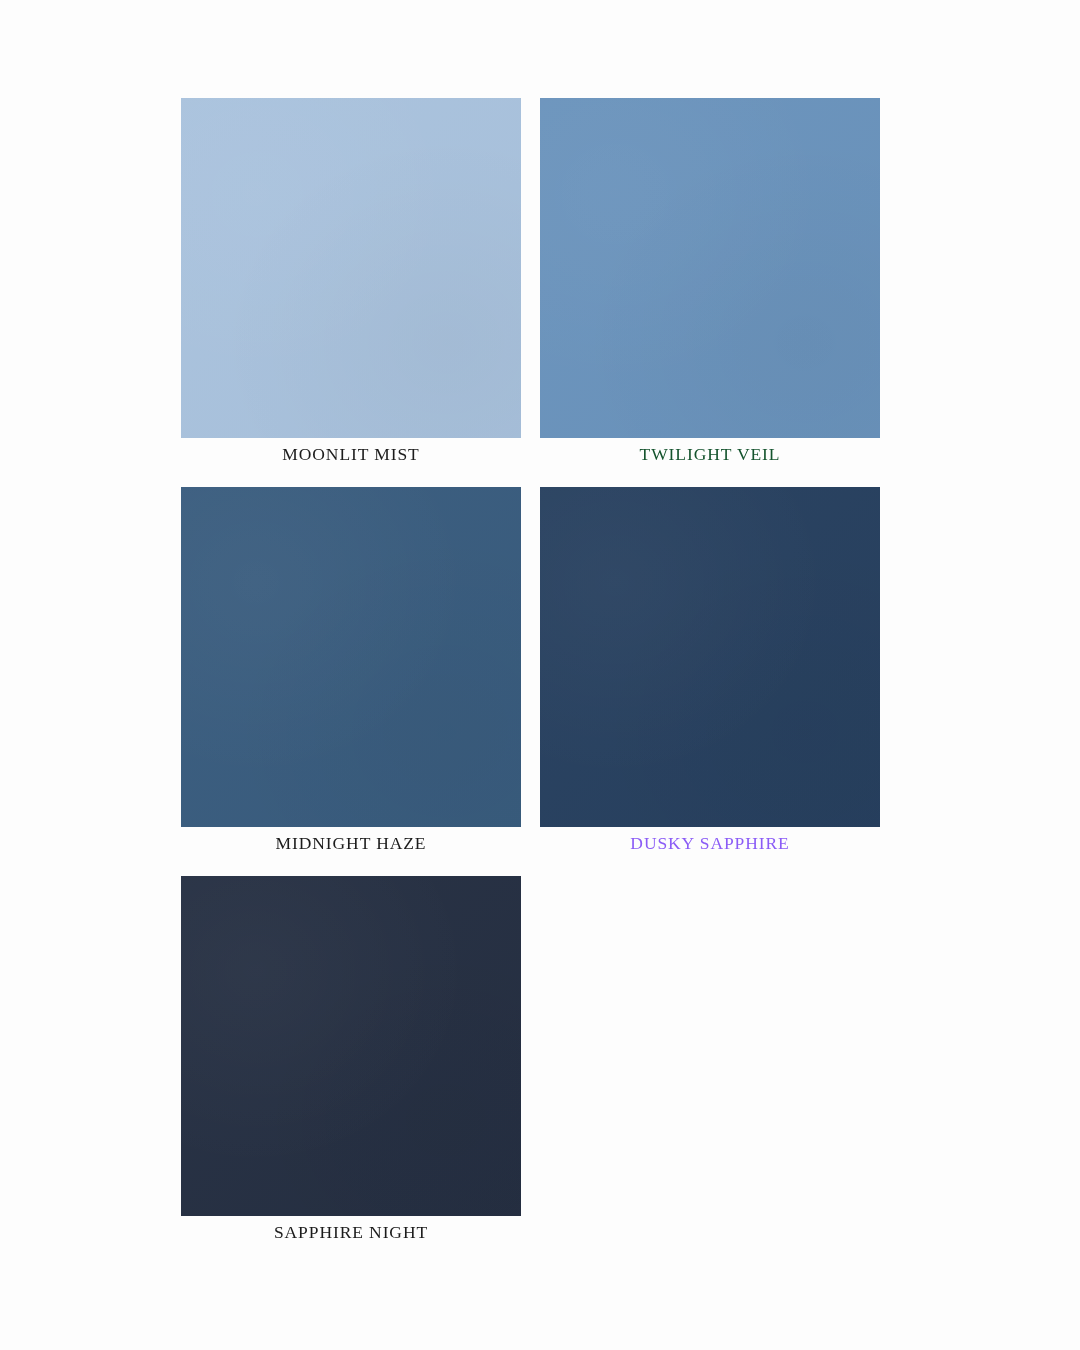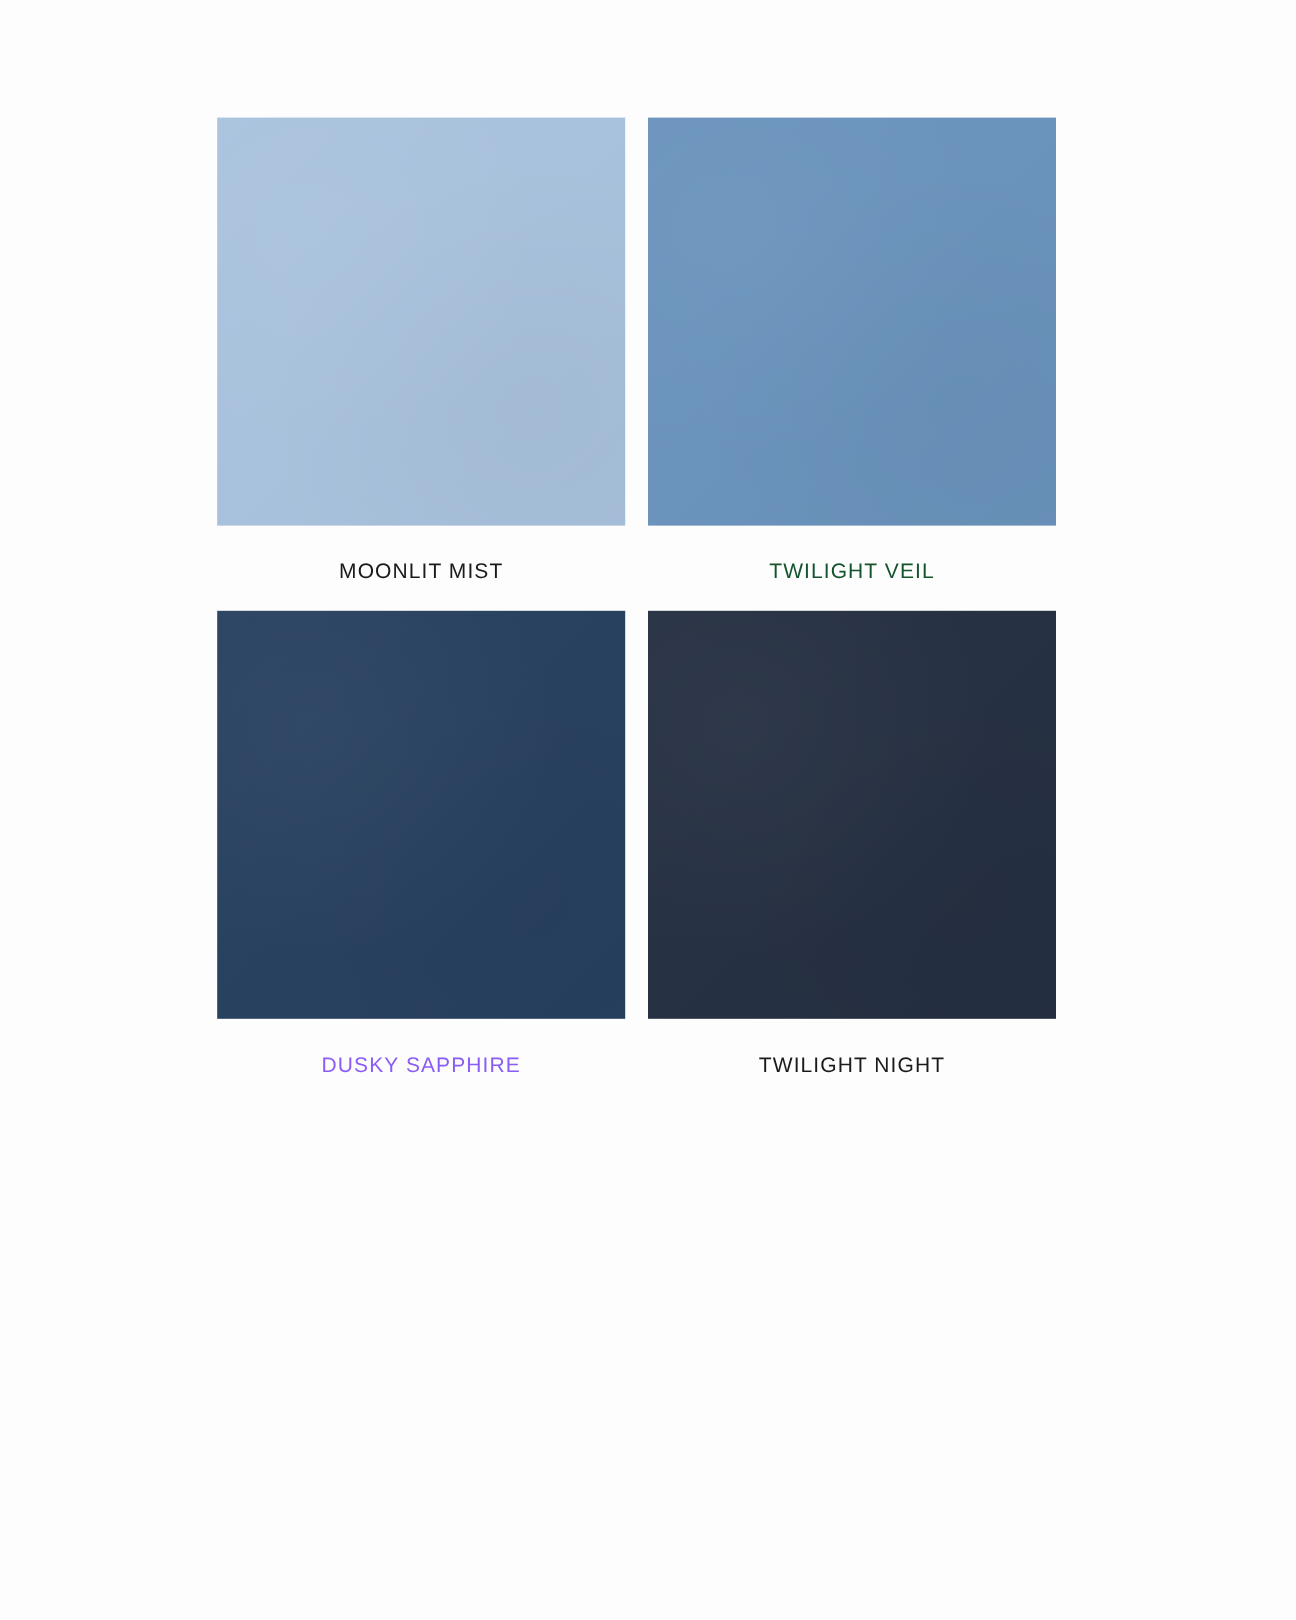--- a/index.html
+++ b/index.html
@@ -52,23 +52,23 @@
     position: absolute;
     inset: 0;
     background-image:
       radial-gradient(ellipse at 22% 28%, rgba(255,255,255,0.030), rgba(255,255,255,0) 58%),
       radial-gradient(ellipse at 78% 72%, rgba(0,0,0,0.028), rgba(0,0,0,0) 62%),
       linear-gradient(135deg, rgba(255,255,255,0.018) 0%, rgba(0,0,0,0.016) 100%);
     pointer-events: none;
   }
 
   .swatch-label {
-    margin-top: 28px;
+    margin-top: 6px;
     margin-bottom: 3px;
-    font-family: Liberation Sans, sans-serif;
+    font-family: Liberation Serif, serif;
     font-size: 17.5px;
     font-weight: 400;
     letter-spacing: 0.9px;
     color: #1b1b1b;
     text-align: right;
     line-height: 1.2;
     white-space: nowrap;
   }
 </style>
 </head>
@@ -81,25 +81,29 @@
       <div class="swatch-chip" style="background-color: rgb(169, 194, 221);"></div>
       <div class="swatch-label" style="color: rgb(27, 27, 27);">MOONLIT MIST</div>
     </div>
 
 
     <div class="swatch-cell">
       <div class="swatch-chip" style="background-color: rgb(106, 147, 188);"></div>
       <div class="swatch-label" style="color: #14532d;">TWILIGHT VEIL</div>
     </div>
 
+    <div class="swatch-cell">
+      <div class="swatch-chip" style="background-color: rgb(57, 92, 126);"></div>
+      <div class="swatch-label" style="color: rgb(27, 27, 27);">MIDNIGHT HAZE</div>
+    </div>
 
     <div class="swatch-cell">
       <div class="swatch-chip" style="background-color: rgb(39, 64, 95);"></div>
       <div class="swatch-label" style="color: #8b5cf6;">DUSKY SAPPHIRE</div>
     </div>
 
     <div class="swatch-cell">
       <div class="swatch-chip" style="background-color: rgb(37, 47, 66);"></div>
-      <div class="swatch-label" style="color: rgb(27, 27, 27);">TWILIGHT NIGHT</div>
+      <div class="swatch-label" style="color: rgb(27, 27, 27);">SAPPHIRE NIGHT</div>
     </div>
 
   </div>
 </div>
 
 </body></html>

